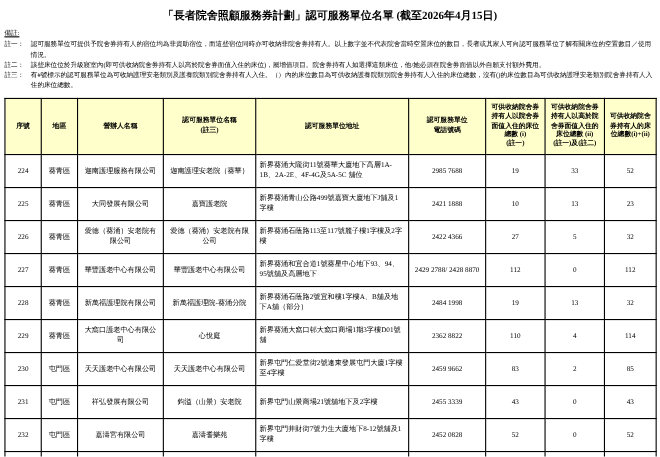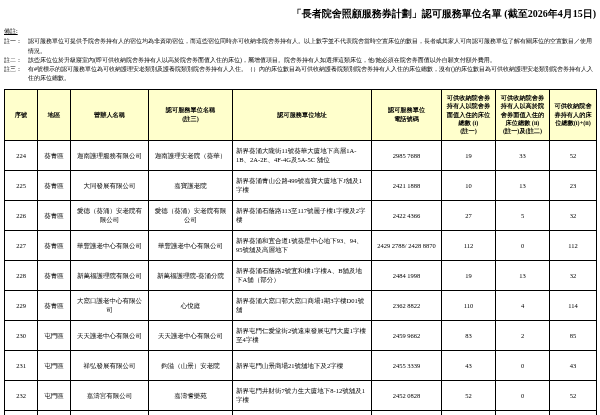--- a/index.html
+++ b/index.html
@@ -15,21 +15,21 @@
   .page {
     box-sizing: border-box;
     width: 600px;
     height: 415px;
     padding: 5px 4px 0 4px;
   }
   .doc-title {
     margin: 2px 0 6px 0;
     font-size: 10px;
     font-weight: bold;
-    text-align: right;
+    text-align: center;
     letter-spacing: 0px;
   }
   .notes {
     font-size: 6px;
     line-height: 1.55;
     margin-bottom: 5px;
   }
   .notes-heading {
     text-decoration: underline;
     margin-bottom: 1px;

